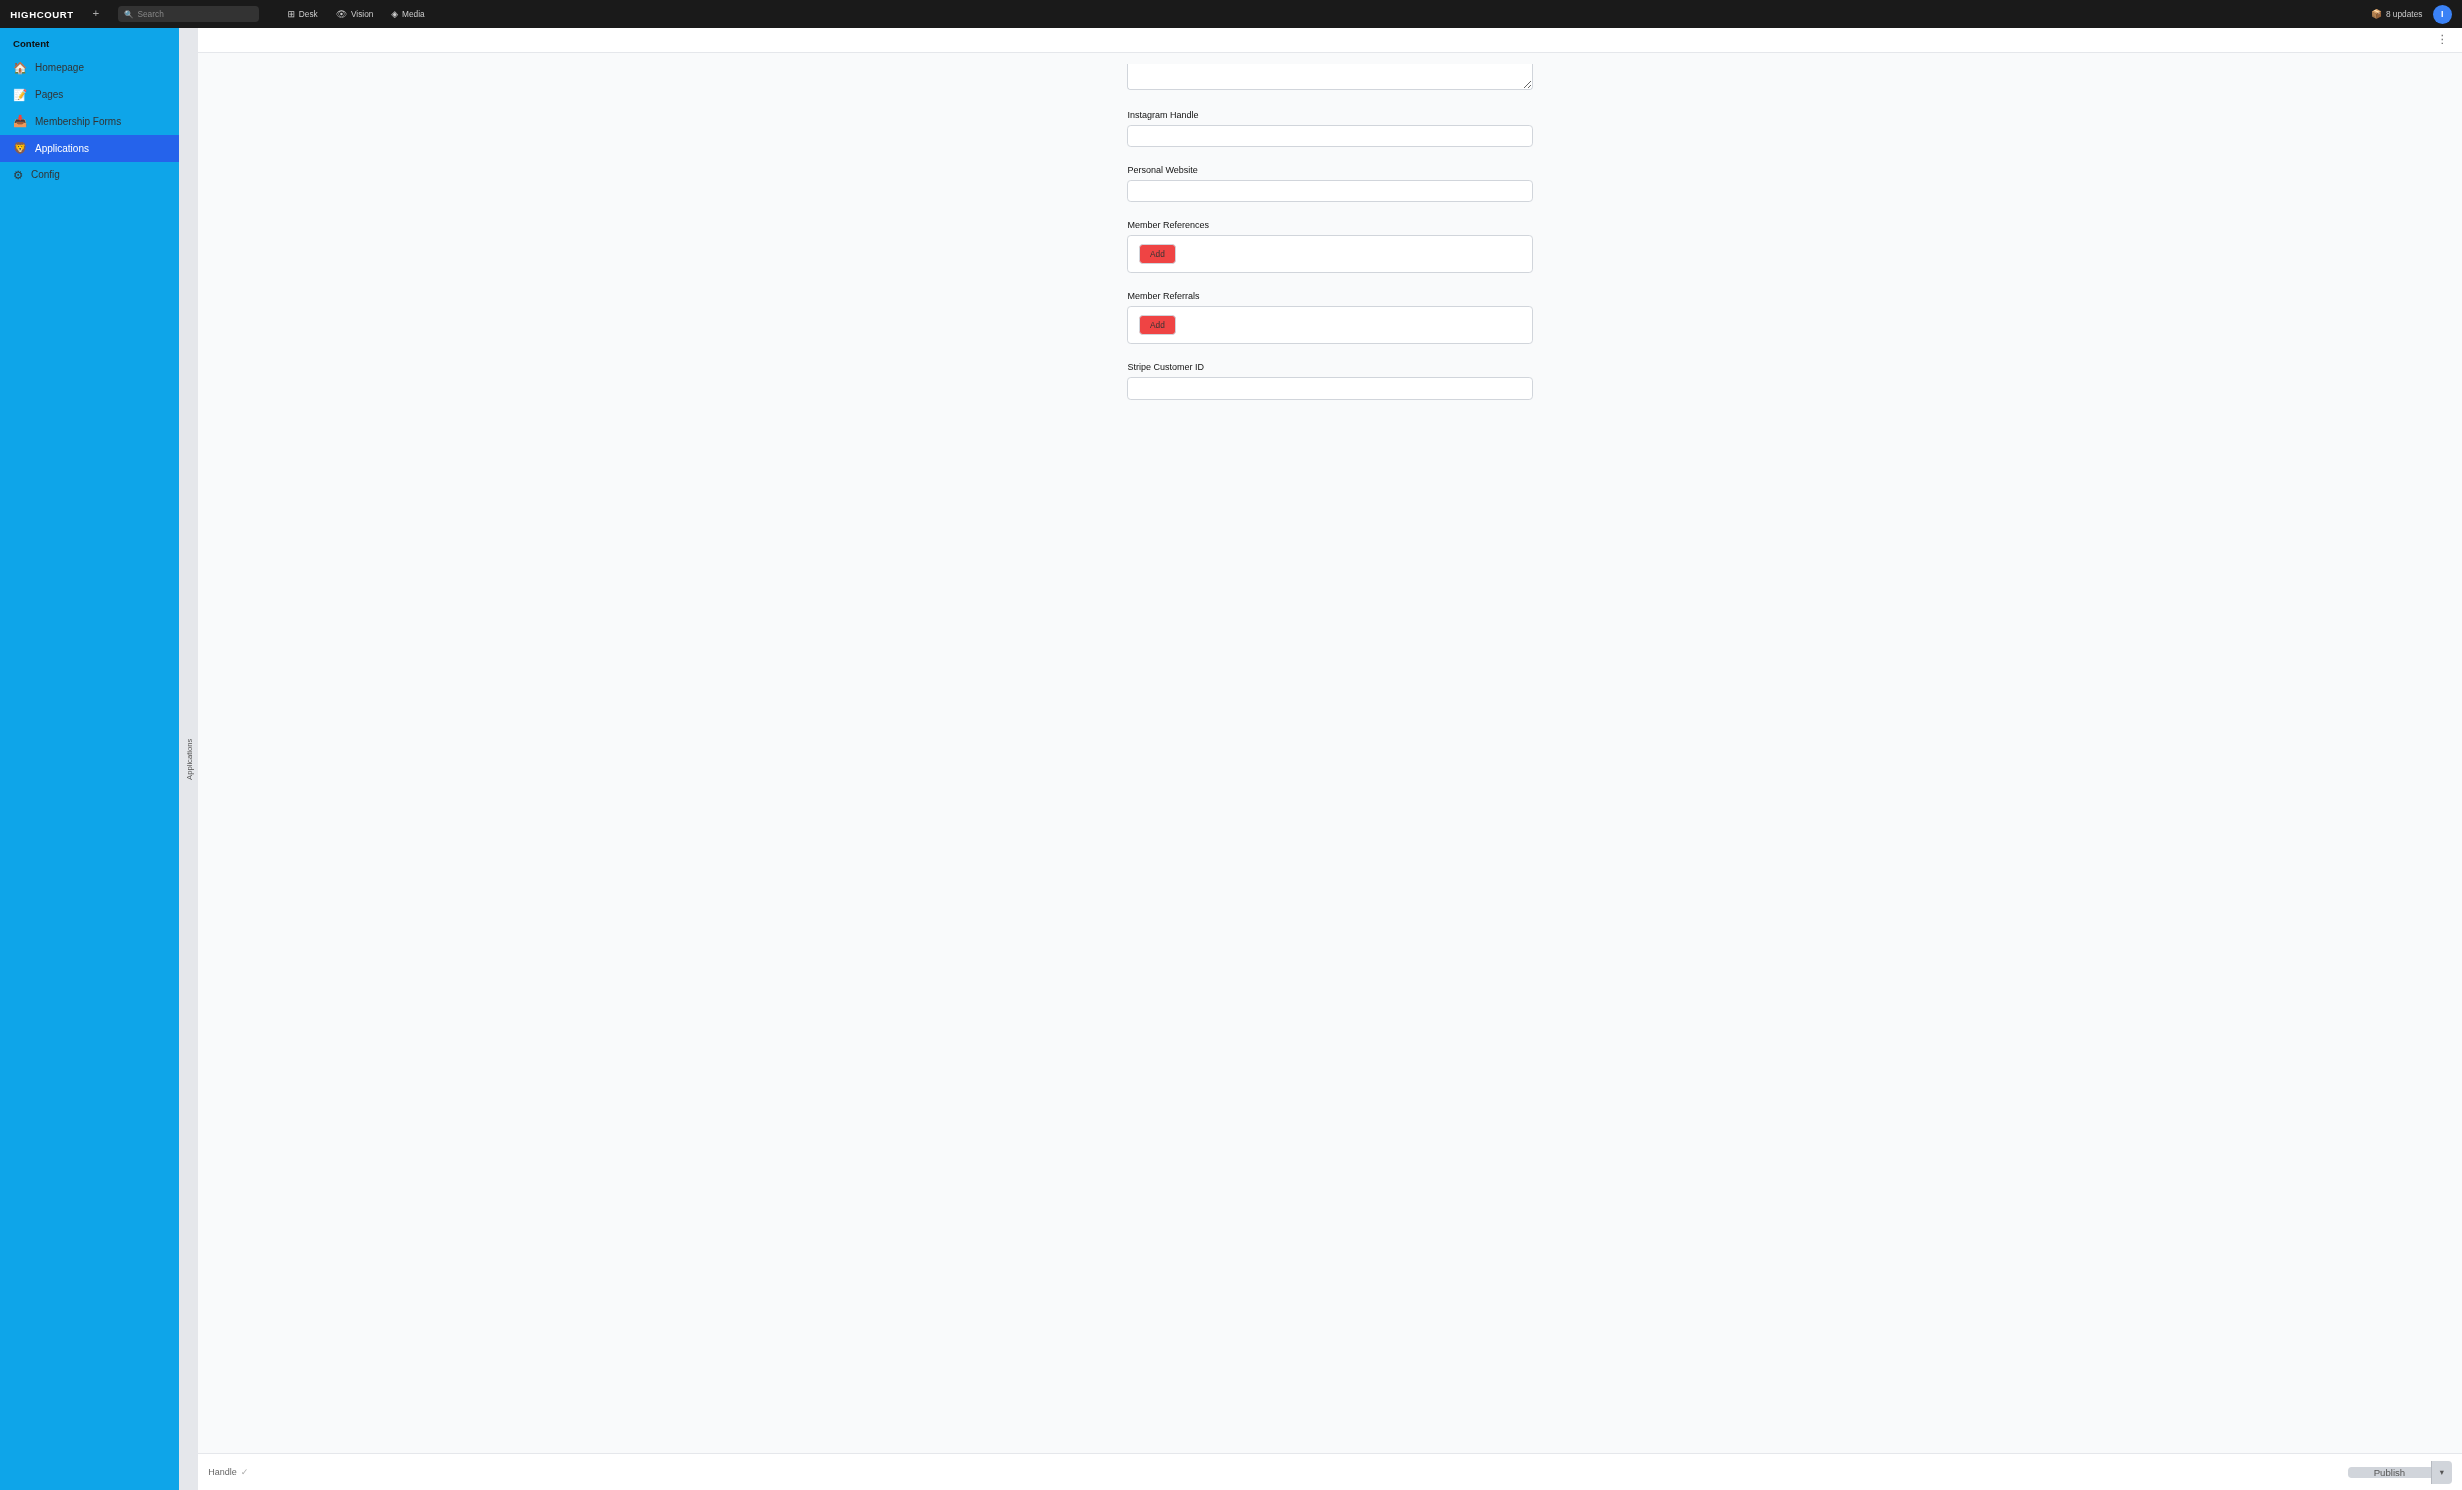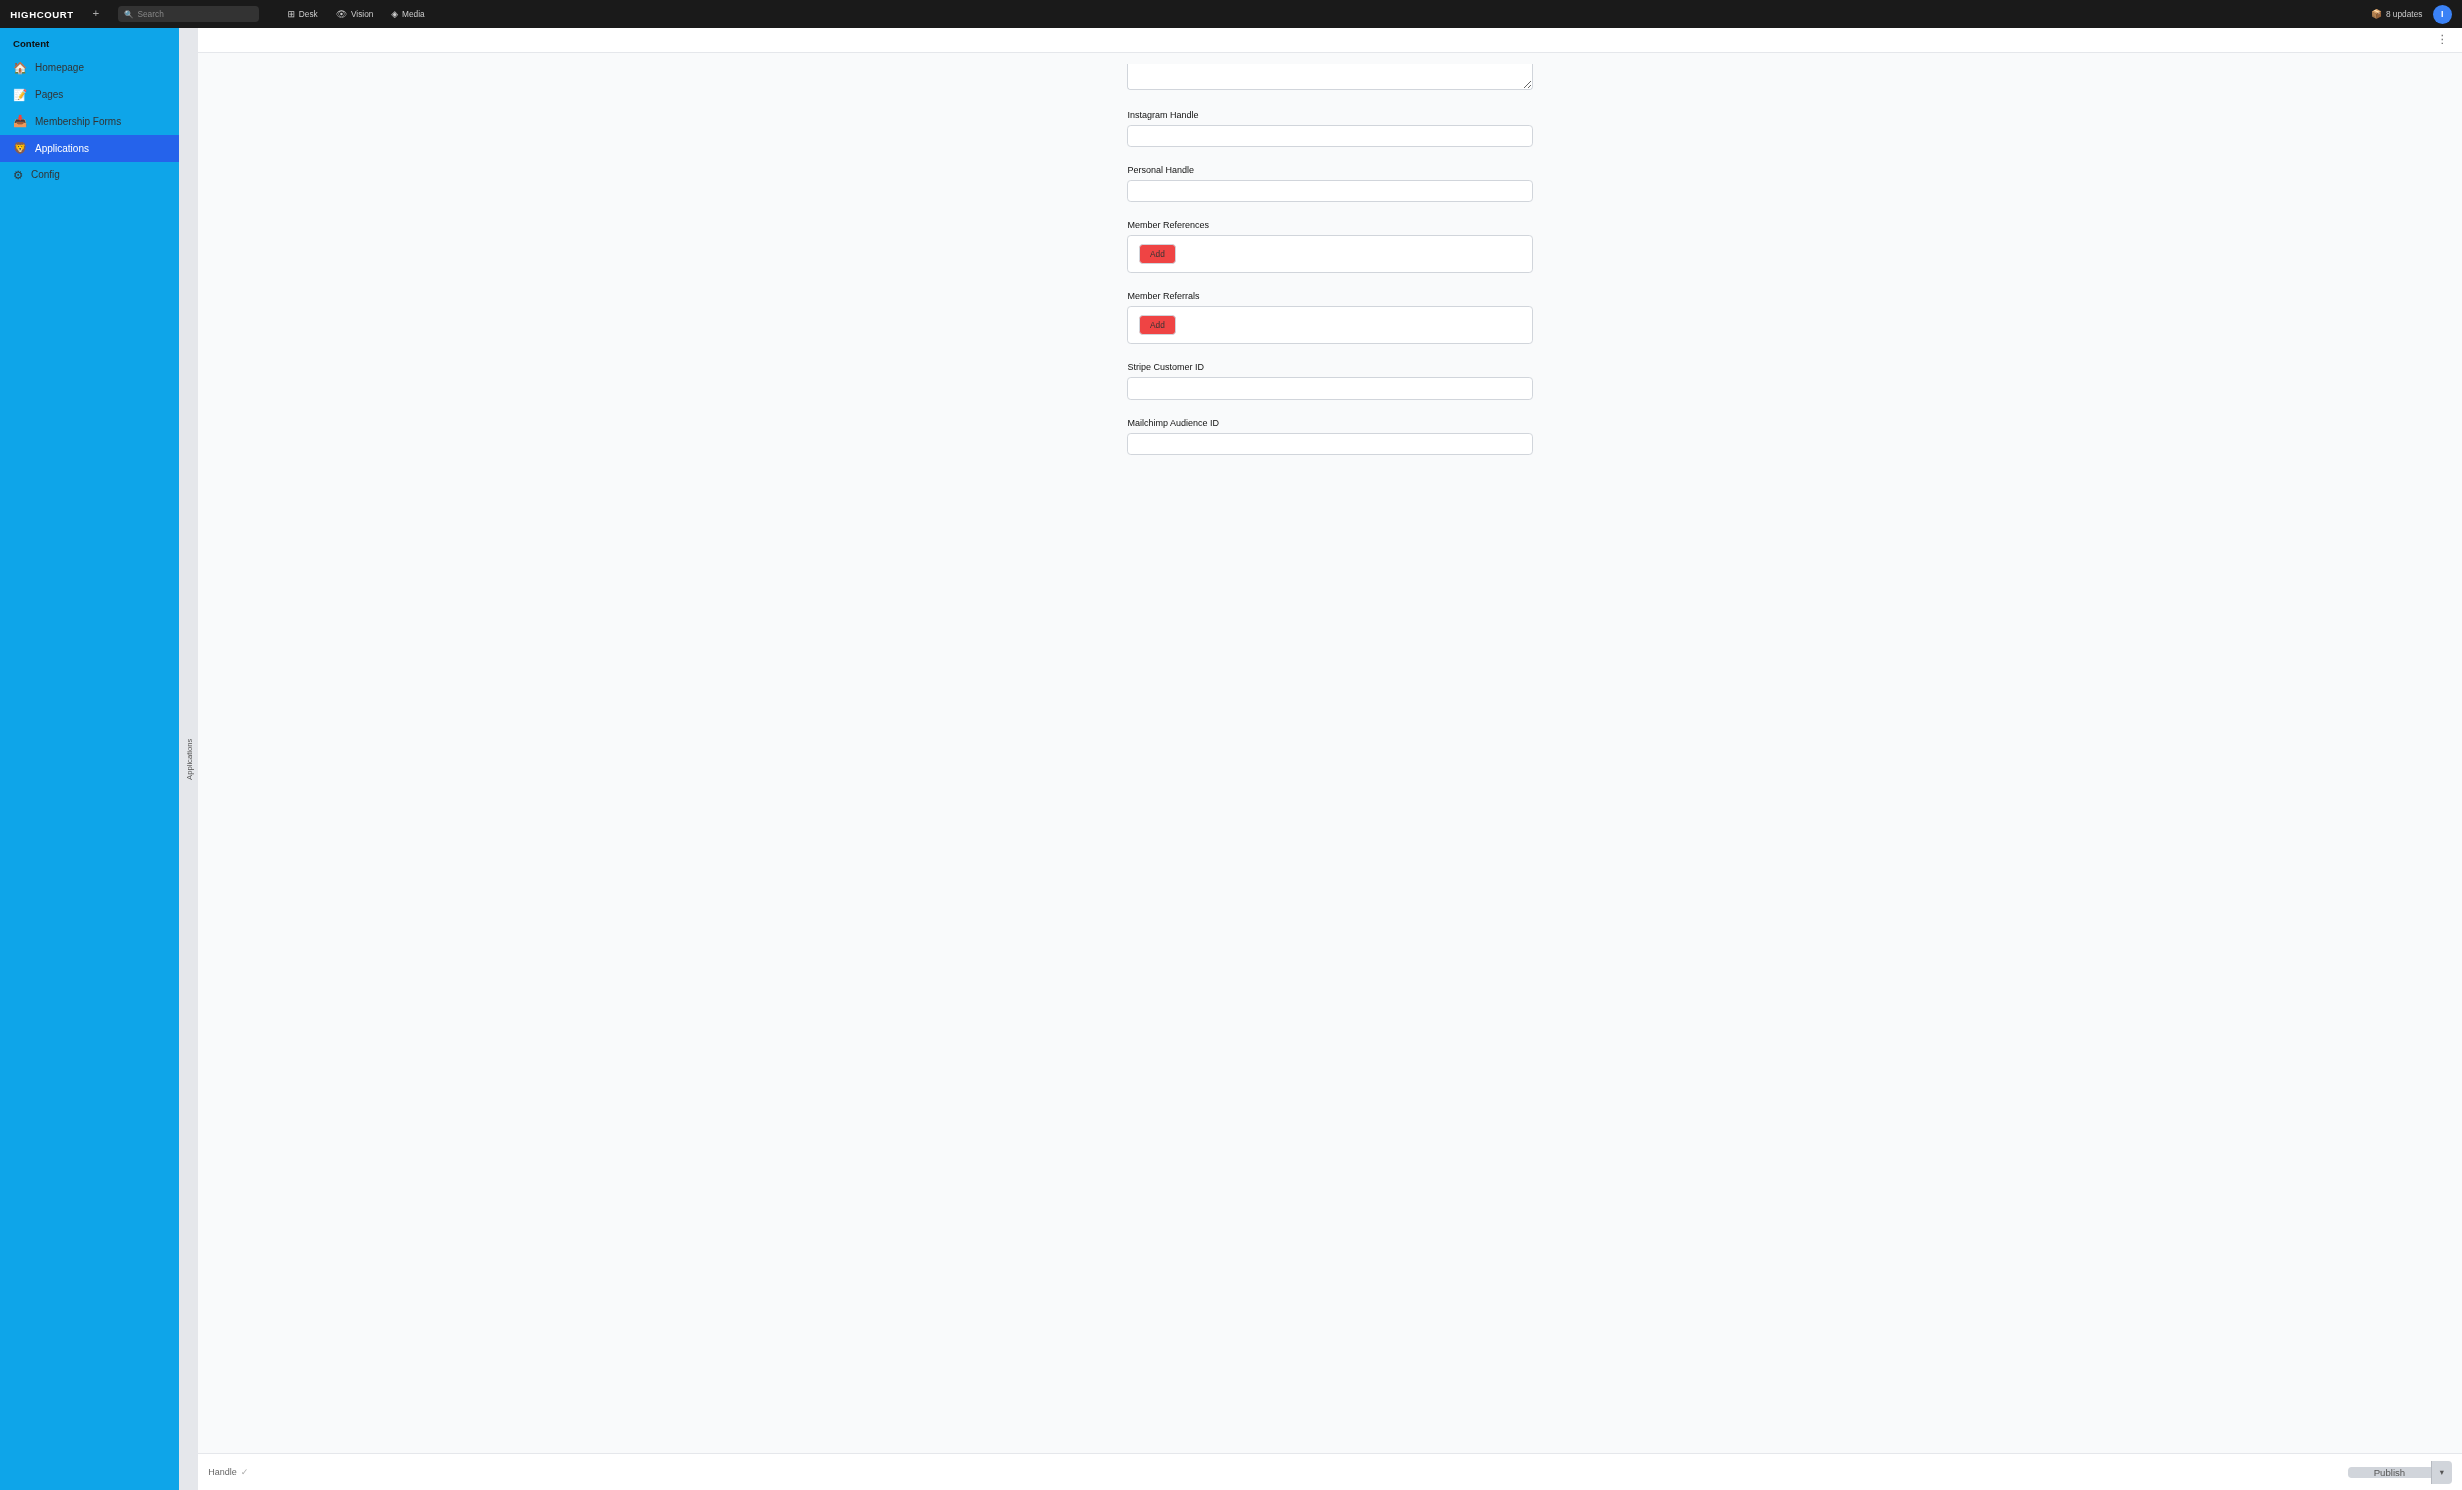--- a/index.html
+++ b/index.html
@@ -213,21 +213,21 @@
         <div class="field-group" style="margin-top: 0;">
           <textarea class="field-textarea" style="height: 26px; min-height: 26px; border-top: none; border-radius: 0px 0px 3.8px 3.8px;"></textarea>
         </div>
 
         <div class="field-group">
           <div class="field-label">Instagram Handle</div>
           <input class="field-input" type="text" placeholder="" style="">
         </div>
 
         <div class="field-group">
-          <div class="field-label">Personal Handle</div>
+          <div class="field-label">Personal Website</div>
           <input class="field-input" type="text" placeholder="" style="">
         </div>
 
         <div class="field-group">
           <div class="field-label">Member References</div>
           <div class="add-container">
             <button class="add-btn">
               <span>Add</span>
             </button>
           </div>
@@ -240,24 +240,20 @@
               <span>Add</span>
             </button>
           </div>
         </div>
 
         <div class="field-group">
           <div class="field-label">Stripe Customer ID</div>
           <input class="field-input" type="text" placeholder="" style="">
         </div>
 
-        <div class="field-group">
-          <div class="field-label">Mailchimp Audience ID</div>
-          <input class="field-input" type="text" placeholder="" style="">
-        </div>
 
       </div>
     </div>
 
     <div class="bottom-bar">
       <div class="status-badge">
         <span>Handle</span>
         <span class="status-check">✓</span>
       </div>
       <div class="publish-area">

